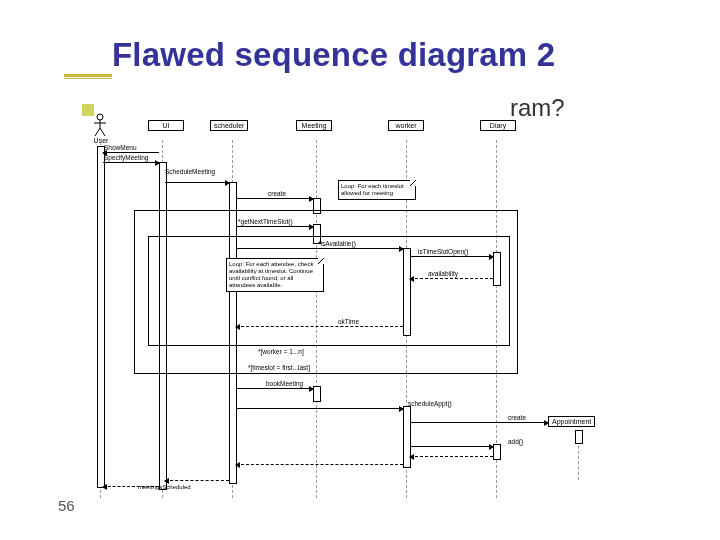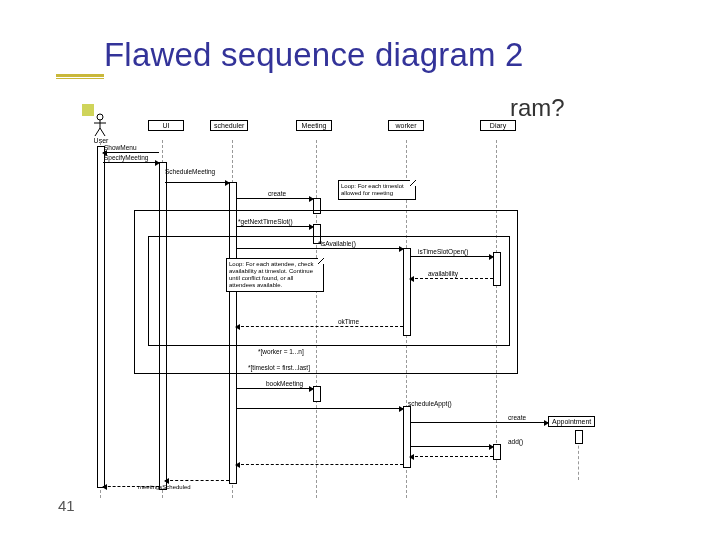--- a/index.html
+++ b/index.html
@@ -1,17 +1,17 @@
 <!DOCTYPE html>
 <html><head>
 <meta charset="utf-8">
 <style>
   html, body { margin: 0; padding: 0; width: 720px; height: 540px; background: #fff; font-family: Arial, sans-serif; }
   .slide { position: relative; width: 720px; height: 540px; }
-  .title-wrap { position: absolute; top: 28px; left: 56px; right: 24px; height: 56px; }
+  .title-wrap { position: absolute; top: 28px; left: 64px; right: 24px; height: 56px; font-weight: bold; }
   .title-bar { position: absolute; left: 0; top: 46px; height: 3px; width: 48px; background: #c9b83a; }
   .title-text { position: absolute; left: 48px; top: 8px; width: 520px; color: #333399; font-size: 33px; font-family: Verdana, Arial, sans-serif; letter-spacing: 0.2px; }
   .title-thin { position: absolute; left: 0; top: 50px; height: 1px; width: 48px; background: #c9b83a; }
   .bullet-box { position: absolute; top: 104px; left: 82px; width: 12px; height: 12px; background: #cfd45a; }
   .stray-text { position: absolute; top: 94px; left: 510px; color: #333; font-size: 24px; font-family: Verdana, Arial, sans-serif; }
   .pg { position: absolute; bottom: 26px; left: 58px; font-size: 15px; color: #555; }
 
   .diagram { position: absolute; top: 108px; left: 108px; width: 520px; height: 390px; font-family: Arial, sans-serif; }
   .actor { position: absolute; }
   .actor svg { display: block; }
@@ -33,21 +33,21 @@
 <body>
 
 <div class="slide">
   <div class="title-wrap">
     <div class="title-bar"></div>
     <div class="title-thin"></div>
     <div class="title-text">Flawed sequence diagram 2</div>
   </div>
   <div class="bullet-box"></div>
   <div class="stray-text">ram?</div>
-  <div class="pg">41</div>
+  <div class="pg">56</div>
 
   <div class="diagram">
 
     <div class="actor" style="left:-22px; top:4px; width:30px;">
       <svg width="28" height="26">
         <circle cx="14" cy="5" r="3" stroke="#000" fill="none"></circle>
         <line x1="14" y1="8" x2="14" y2="16" stroke="#000"></line>
         <line x1="8" y1="11" x2="20" y2="11" stroke="#000"></line>
         <line x1="14" y1="16" x2="9" y2="24" stroke="#000"></line>
         <line x1="14" y1="16" x2="19" y2="24" stroke="#000"></line>

